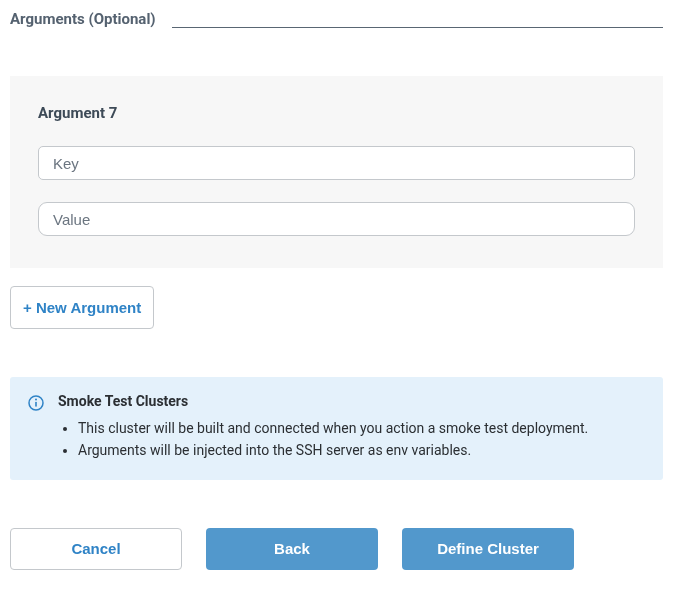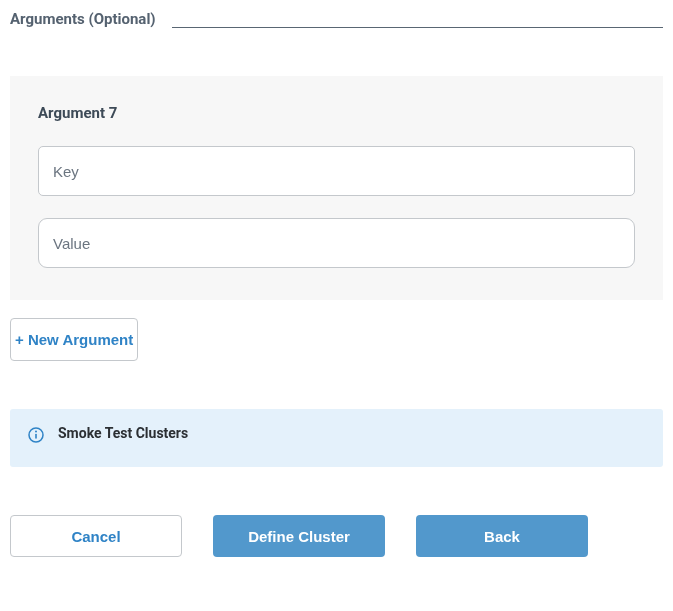--- a/index.html
+++ b/index.html
@@ -36,21 +36,21 @@
       margin-bottom: 18px;
     }
     .argument-label {
       font-size: 15px;
       font-weight: 700;
       color: #3d4a57;
       margin-bottom: 24px;
     }
     .text-input {
       width: 100%;
-      height: 50px;
+      height: 34px;
       border: 1px solid #c4c8cc;
       border-radius: 5px;
       padding: 0 14px;
       font-size: 15px;
       color: #333;
       background: #fff;
       outline: none;
       margin-bottom: 22px;
     }
     .text-input::placeholder {
@@ -59,21 +59,21 @@
     .text-input:last-child {
       margin-bottom: 0;
       border-radius: 9px;
     }
     .new-arg-btn {
       border: 1px solid #c4c8cc;
       background: #fff;
       color: #2f83c6;
       font-size: 15px;
       font-weight: 600;
-      padding: 12px 4px;
+      padding: 12px 12px;
       border-radius: 4px;
       cursor: pointer;
       margin-bottom: 48px;
     }
     .info-panel {
       background: #e4f1fb;
       border-radius: 3px;
       padding: 16px 18px 18px 18px;
       display: flex;
       gap: 14px;
@@ -101,21 +101,21 @@
       list-style: disc;
       padding-left: 20px;
     }
     .info-list li {
       font-size: 14px;
       color: #2b2f33;
       line-height: 1.6;
     }
     .footer-actions {
       display: flex;
-      gap: 31px;
+      gap: 24px;
     }
     .btn {
       height: 42px;
       border-radius: 4px;
       font-size: 15px;
       font-weight: 600;
       cursor: pointer;
       display: flex;
       align-items: center;
       justify-content: center;
@@ -154,23 +154,27 @@
 <div class="info-panel">
   <span class="info-icon-wrap">
     <svg width="16" height="16" viewBox="0 0 16 16">
       <circle cx="8" cy="8" r="7" fill="none" stroke="#2f83c6" stroke-width="1.5"></circle>
       <circle cx="8" cy="4.6" r="1" fill="#2f83c6"></circle>
       <rect x="7.2" y="6.8" width="1.6" height="5" fill="#2f83c6" rx="0.8"></rect>
     </svg>
   </span>
   <div class="info-content">
     <div class="info-title">Smoke Test Clusters</div>
+    <ul class="info-list">
+      <li>This cluster will be built and connected when you action a smoke test deployment.</li>
+      <li>Arguments will be injected into the SSH server as env variables.</li>
+    </ul>
   </div>
 </div>
 
 <div class="footer-actions">
   <button class="btn btn-outline">Cancel</button>
+  <button class="btn btn-primary">Back</button>
   <button class="btn btn-primary">Define Cluster</button>
-  <button class="btn btn-primary">Back</button>
 </div>
 
 
 
 
 </body></html>

